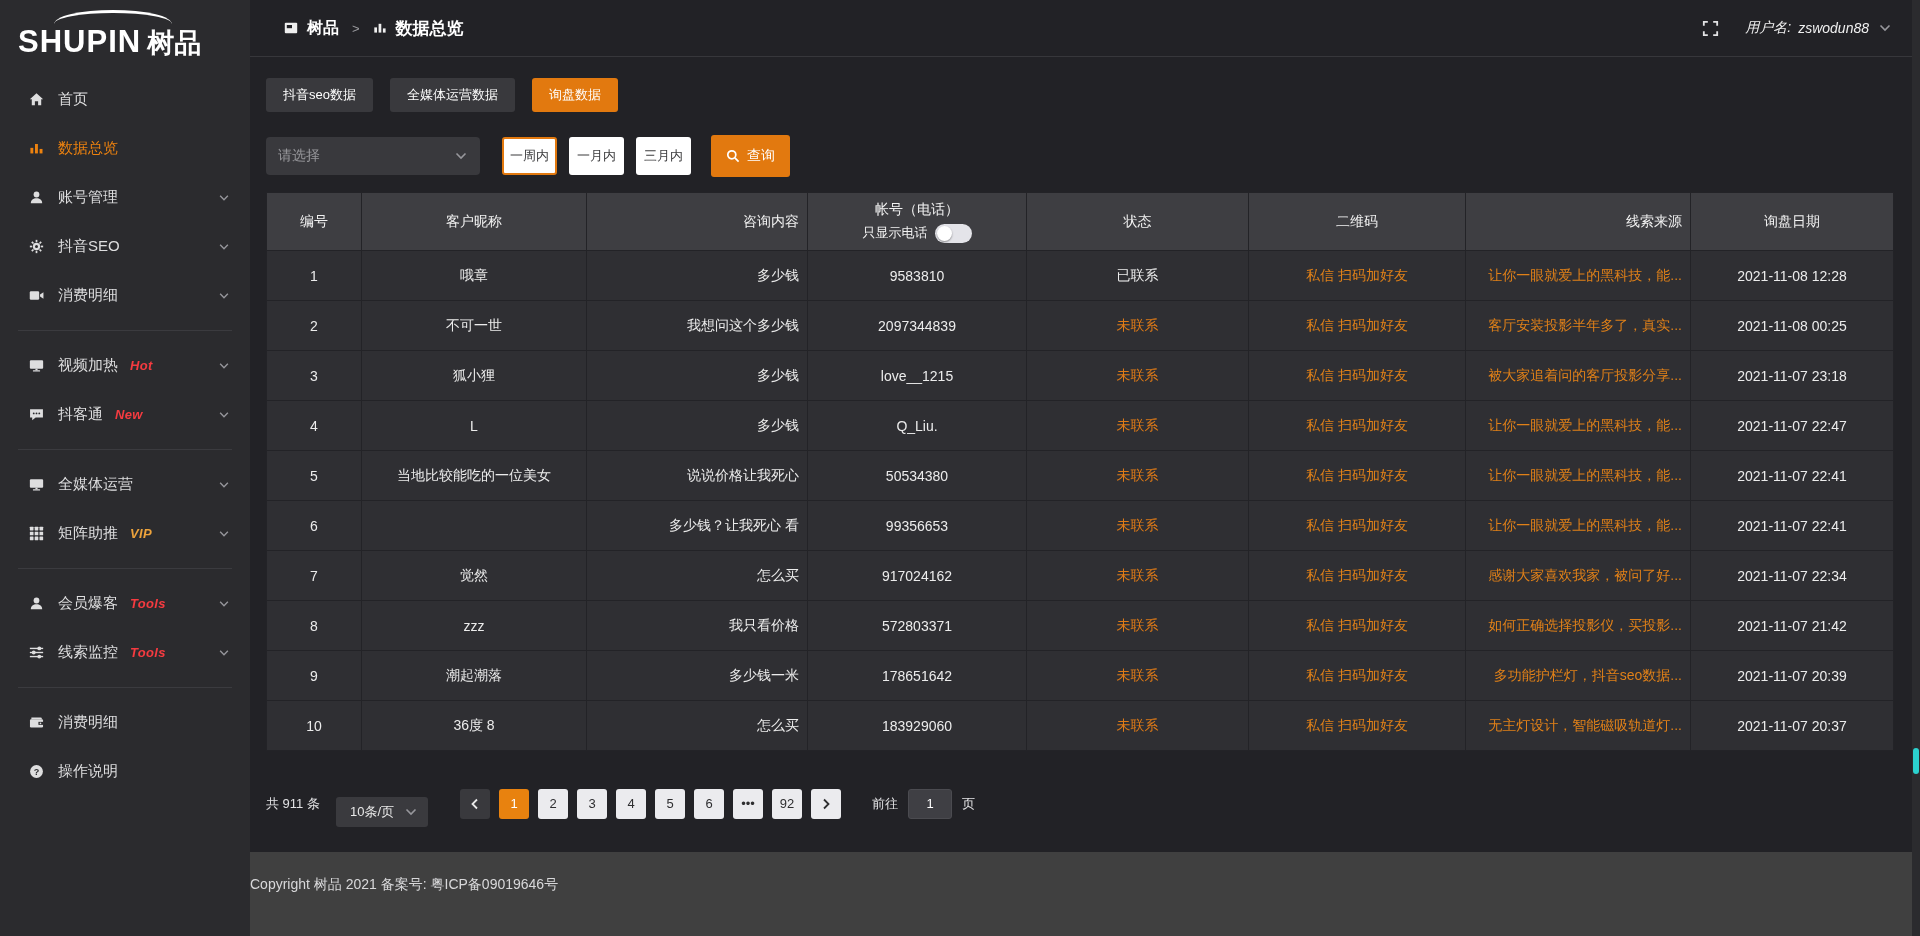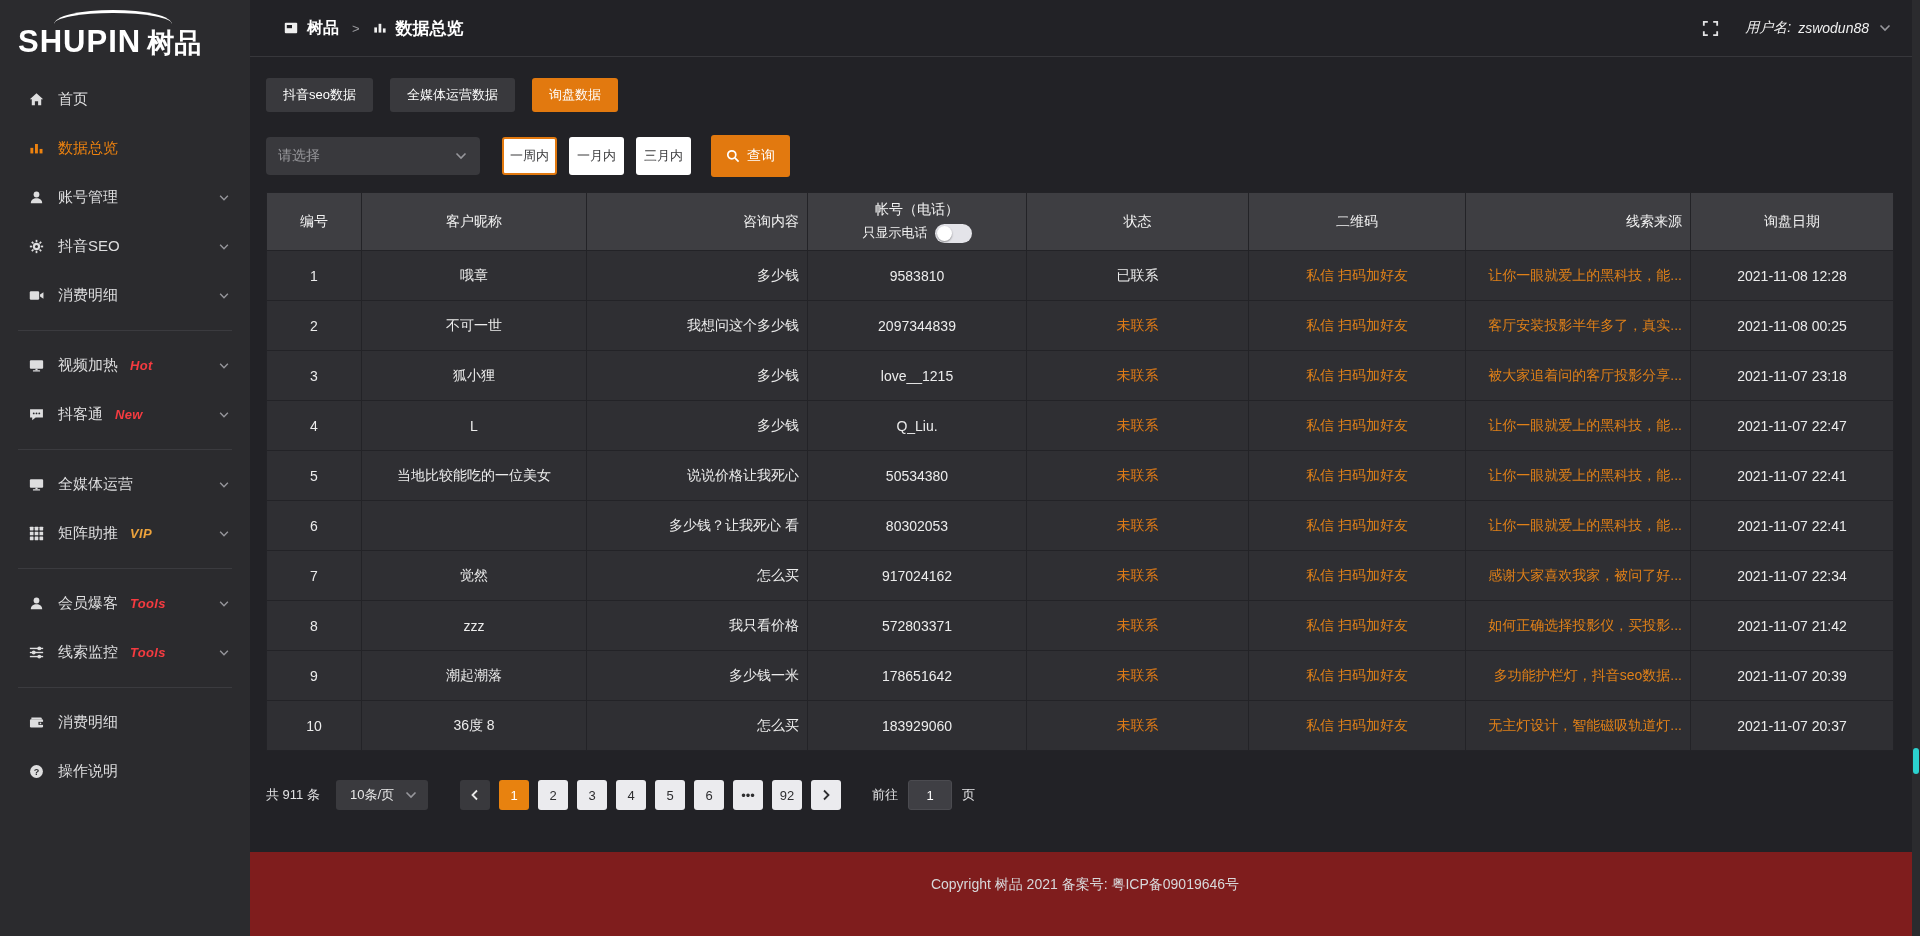--- a/index.html
+++ b/index.html
@@ -69,33 +69,33 @@
   .toggle { width:37px; height:19px; background:#e4e4e9; border-radius:10px; position:relative; display:inline-block; cursor:pointer; }
   .toggle::after { content:''; position:absolute; left:2px; top:2px; width:15px; height:15px; border-radius:50%;
                    background:#fff; box-shadow:0 1px 2px rgba(0,0,0,.4); }
   .status.pending { color:#e07b17; }
   .link { color:#e08018; cursor:pointer; white-space:nowrap; overflow:hidden; }
 
   
   .pager { display:flex; align-items:center; margin-top:29px; font-size:13px; color:#e2e2e4; }
   .pg-total { margin-right:16px; }
   .pg-size { height:30px; padding:0 10px 0 14px; background:#3a3a3e; border-radius:3px; display:flex; align-items:center;
-             gap:10px; color:#e8e8e8; margin-right:32px; cursor:pointer; }
+             gap:10px; color:#e8e8e8; margin-right:32px; cursor:pointer;margin-top:17px; }
   .pg-btn { min-width:30px; height:30px; border-radius:3px; background:#ebebee; color:#2e2e30; display:flex;
             align-items:center; justify-content:center; margin-right:9px; cursor:pointer; font-size:13px; }
   .pg-btn.active { background:#e8820f; color:#fff; }
   .pg-btn.dark { background:#39393d; color:#e8e8e8; }
   .pg-goto { display:flex; align-items:center; gap:10px; margin-left:22px; }
   .pg-goto-input { width:44px; height:30px; background:#3f3f44; border:1px solid #4b4b50; border-radius:3px;
                    color:#fff; text-align:center; font-size:13px; outline:none;
                    font-family:"Liberation Sans","DejaVu Sans",sans-serif; }
 
   
-  .footer { position:absolute; left:250px; right:0; bottom:0; height:84px; background:#7f1d1d;
-            display:flex; justify-content:center; align-items:flex-start; padding-top:24px; font-size:14px; color:#d8d8da; }
+  .footer { position:absolute; left:250px; right:0; bottom:0; height:84px; background:#404040;
+            display:flex; align-items:flex-start; padding-top:24px; font-size:14px; color:#d8d8da; }
 
   
   .scrollbar { position:absolute; right:0; top:0; bottom:0; width:8px; background:#2b2b2e; z-index:5; }
   .scroll-thumb { position:absolute; right:1px; width:6px; height:26px; top:748px; background:#2bd1ce; border-radius:3px; }
 </style>
 </head>
 <body>
 
 <aside class="sidebar">
   <div class="logo">
@@ -463,21 +463,21 @@
           <td>50534380</td>
           <td><span class="status pending">未联系</span></td>
           <td><span class="link">私信 扫码加好友</span></td>
           <td class="left"><span class="link">让你一眼就爱上的黑科技，能...</span></td>
           <td>2021-11-07 22:41</td>
         </tr>
         <tr>
           <td>6</td>
           <td></td>
           <td class="left">多少钱？让我死心 看</td>
-          <td>80302053</td>
+          <td>99356653</td>
           <td><span class="status pending">未联系</span></td>
           <td><span class="link">私信 扫码加好友</span></td>
           <td class="left"><span class="link">让你一眼就爱上的黑科技，能...</span></td>
           <td>2021-11-07 22:41</td>
         </tr>
         <tr>
           <td>7</td>
           <td>觉然</td>
           <td class="left">怎么买</td>
           <td>917024162</td>

